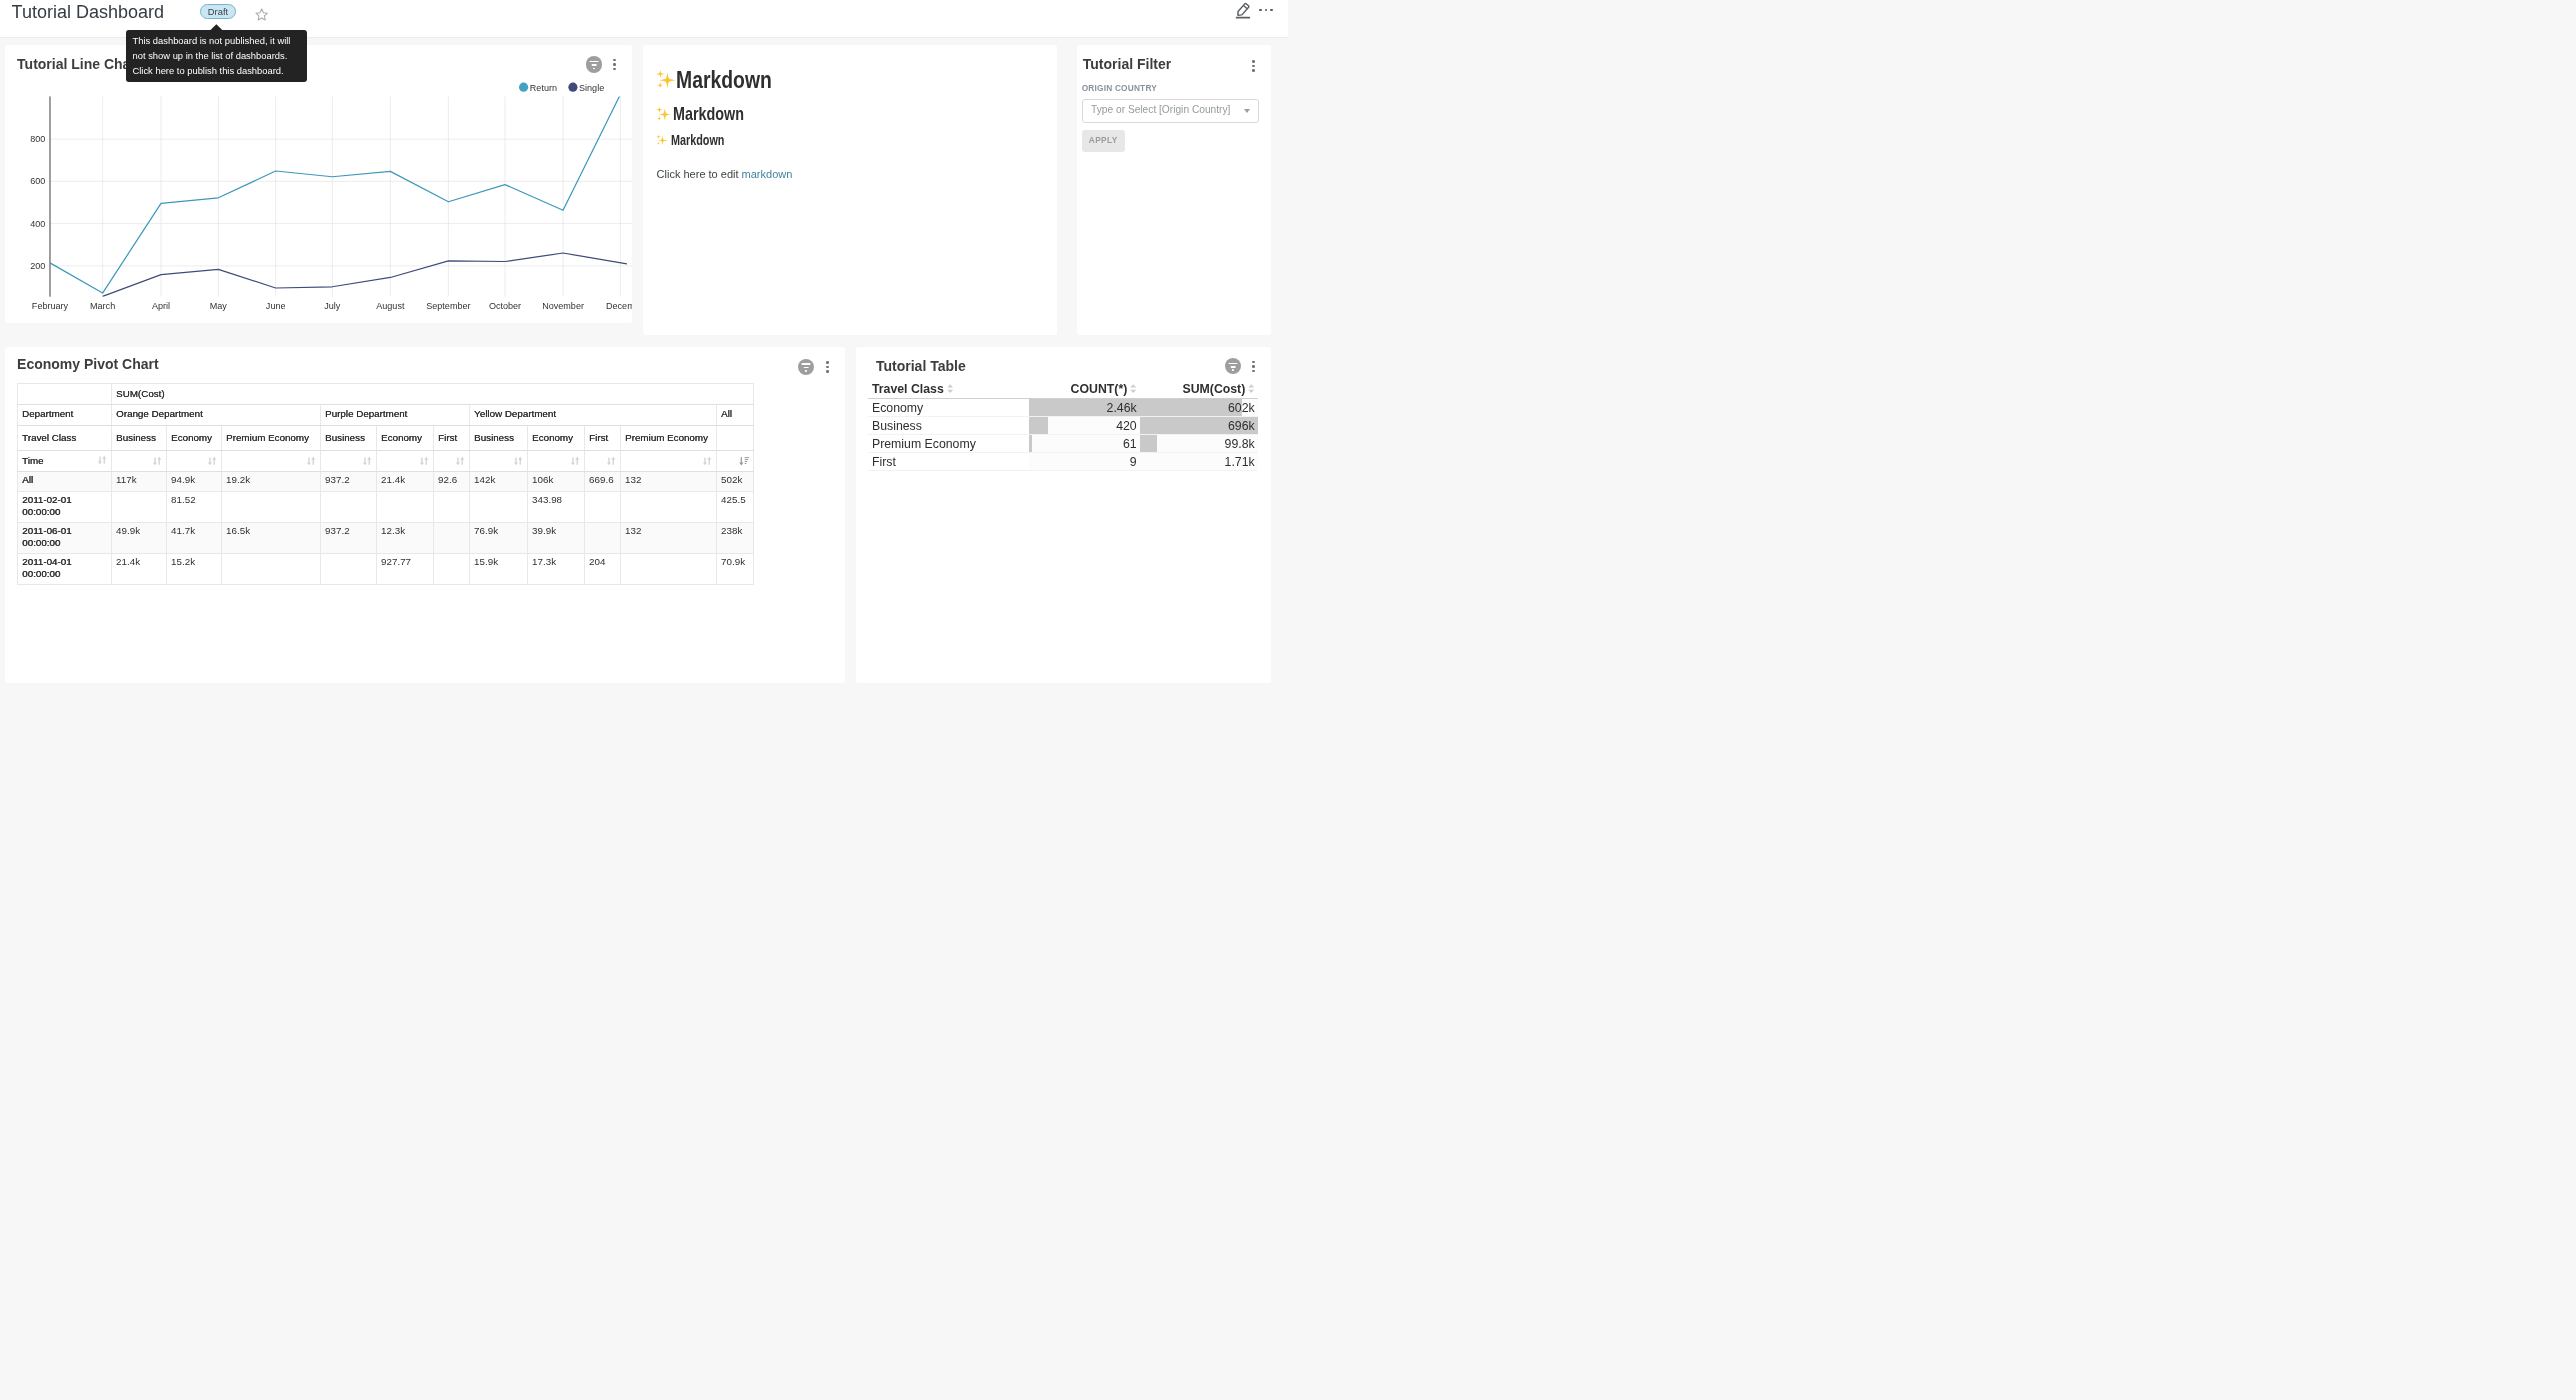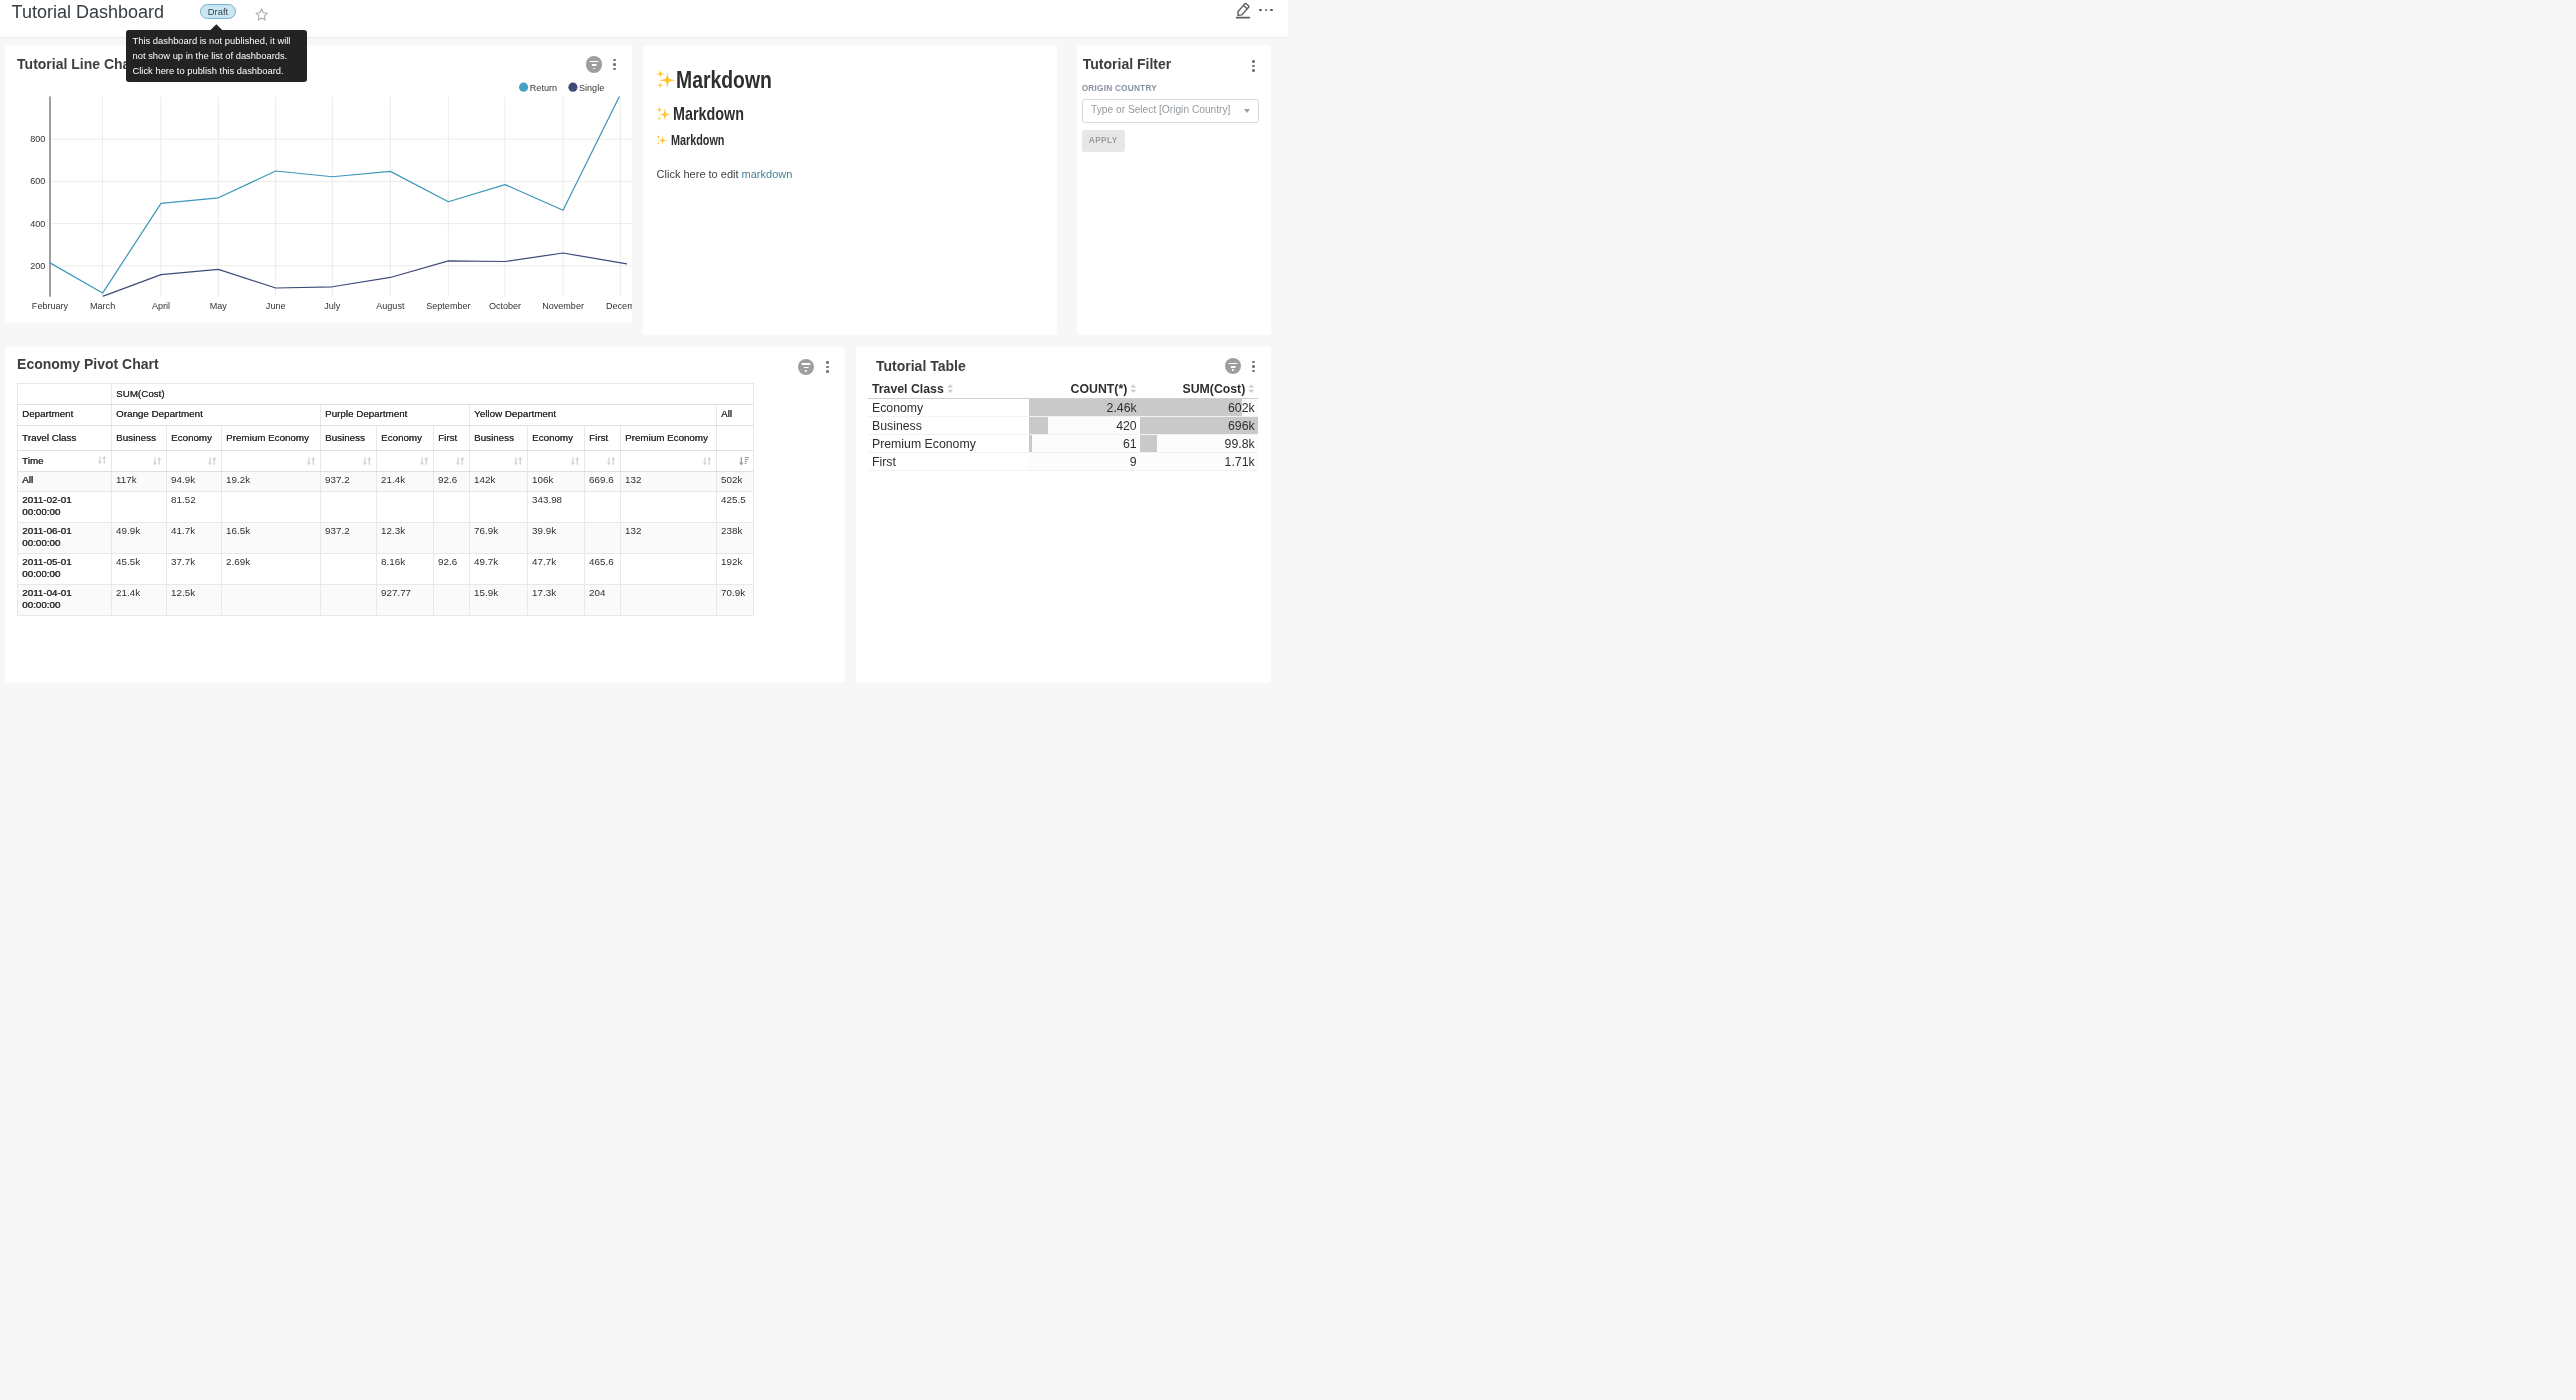--- a/index.html
+++ b/index.html
@@ -327,37 +327,23 @@
           <td>937.2</td>
           <td>12.3k</td>
           <td></td>
           <td>76.9k</td>
           <td>39.9k</td>
           <td></td>
           <td>132</td>
           <td>238k</td>
         </tr>
     <tr style="height:31px">
-          <th class="rk">2011-05-01 00:00:00</th>
-          <td>45.5k</td>
-          <td>37.7k</td>
-          <td>2.69k</td>
-          <td></td>
-          <td>8.16k</td>
-          <td>92.6</td>
-          <td>49.7k</td>
-          <td>47.7k</td>
-          <td>465.6</td>
-          <td></td>
-          <td>192k</td>
-        </tr>
-    <tr style="height:31px">
           <th class="rk">2011-04-01 00:00:00</th>
           <td>21.4k</td>
-          <td>12.5k</td>
+          <td>15.2k</td>
           <td></td>
           <td></td>
           <td>927.77</td>
           <td></td>
           <td>15.9k</td>
           <td>17.3k</td>
           <td>204</td>
           <td></td>
           <td>70.9k</td>
         </tr>

